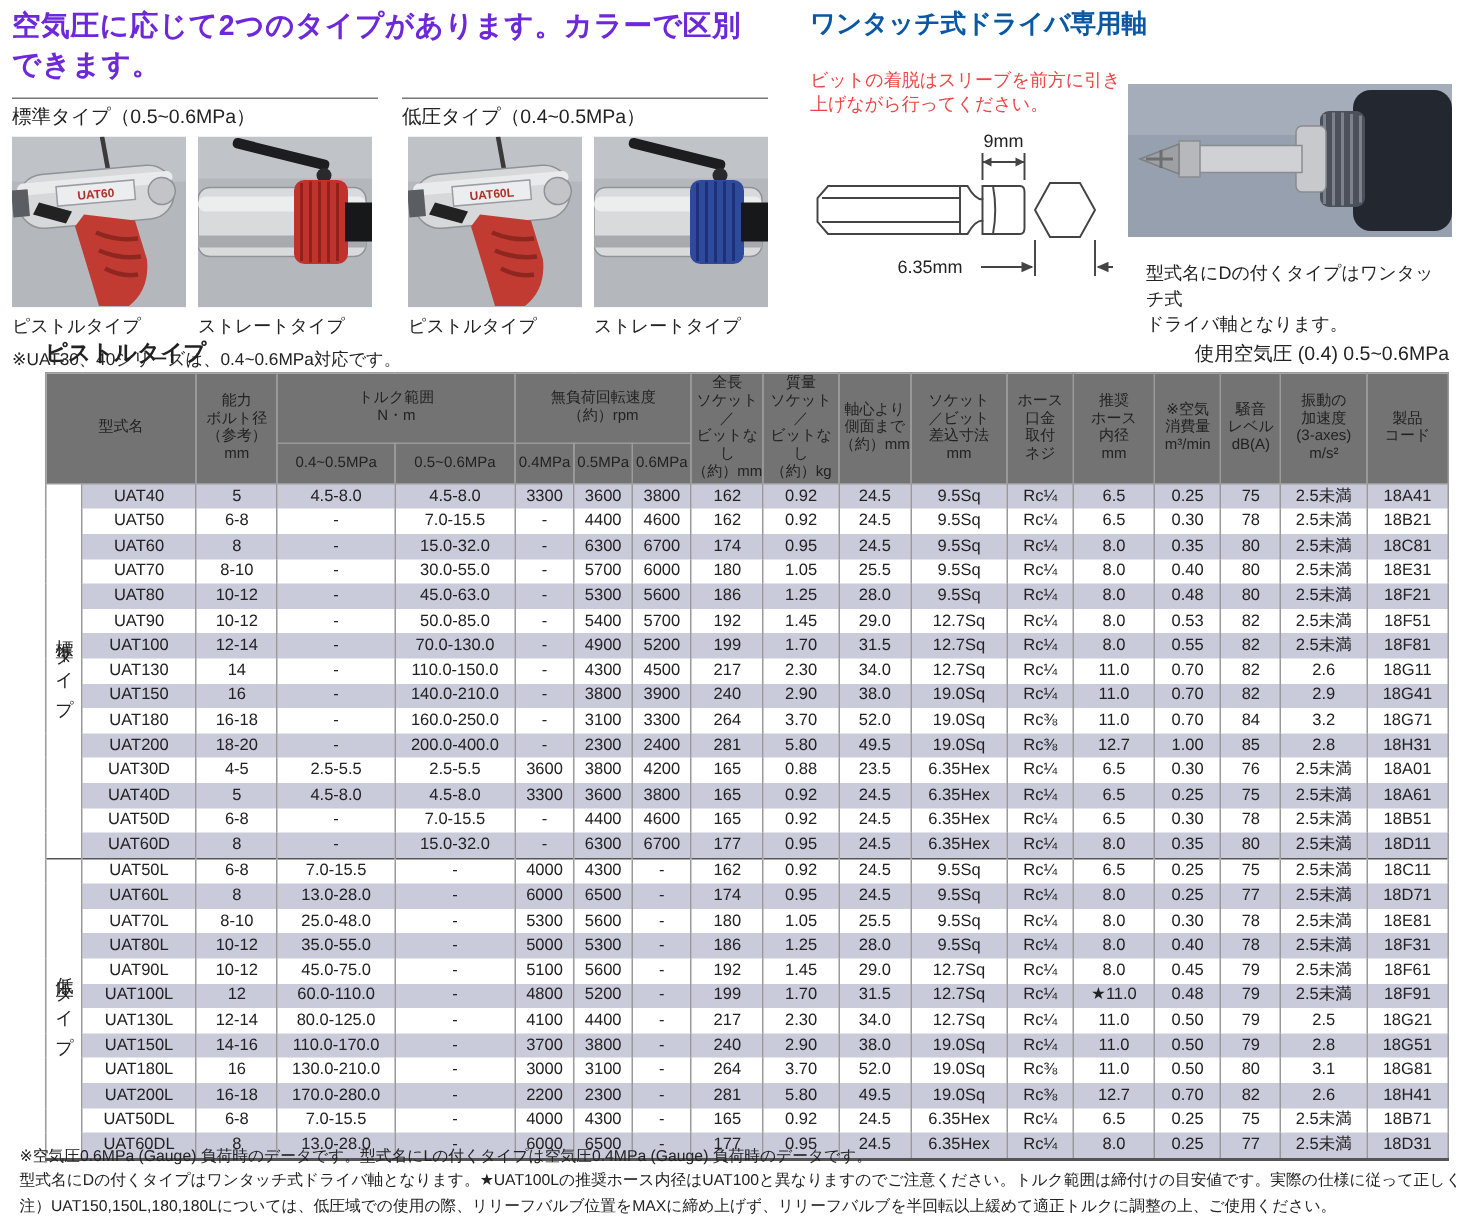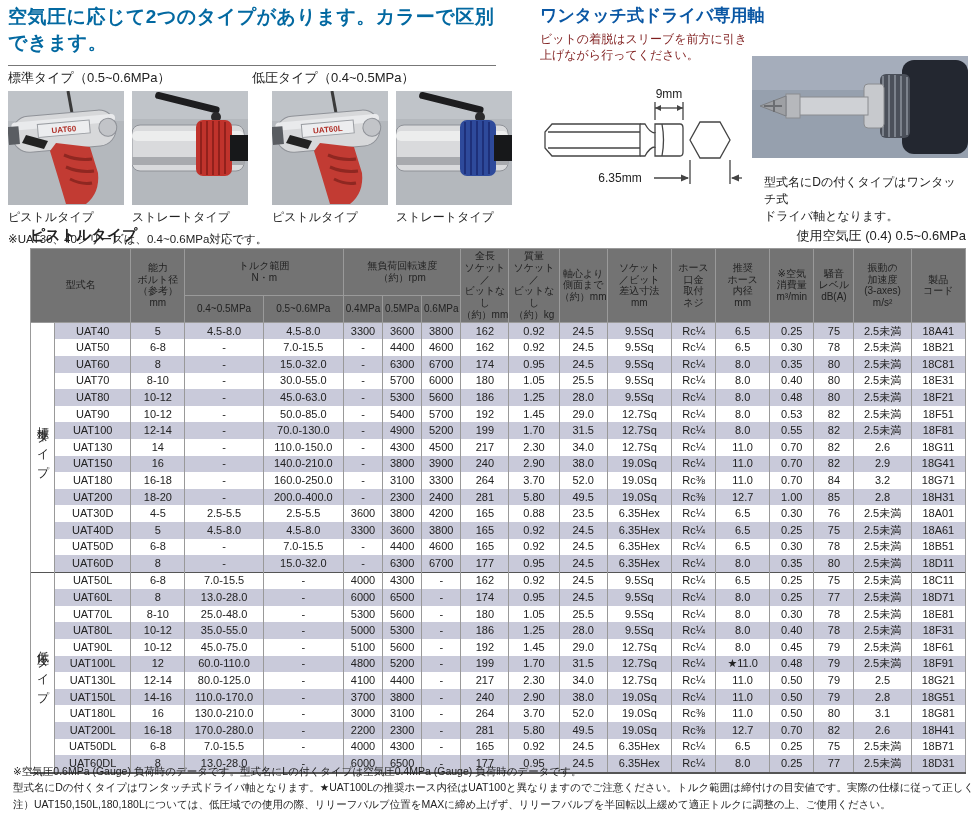--- a/index.html
+++ b/index.html
@@ -2,34 +2,34 @@
 <html><head>
 <meta charset="utf-8">
 <style>
   html,body { margin:0; padding:0; background:#fff; }
   .page {
     position:relative; width:974px; height:818px; overflow:hidden;
     font-family:"Liberation Sans","DejaVu Sans",sans-serif; color:#222; background:#fff;
   }
   
   .left-block { position:absolute; left:8px; top:4px; width:504px; }
-  .main-title { margin:0; font-size:19px; font-weight:bold; color:#0369a1; letter-spacing:0.5px; }
-  .subheads { display:flex; gap:0; margin-top:9px;align-items:flex-end; }
+  .main-title { margin:0; font-size:19px; font-weight:bold; color:#6d28d9; letter-spacing:0.5px; }
+  .subheads { display:flex; gap:16px; margin-top:9px;align-items:flex-end; }
   .subhead { width:244px; border-top:1px solid #777; padding-top:3px; font-size:13px; color:#222; }
   .photos { display:flex; margin-top:4px; }
   .photo-col { width:116px; margin-right:8px; }
   .photo-col.pair2 { margin-left:16px; }
   .photo { width:116px; height:114px; overflow:hidden; }
   .photo svg { display:block; }
   .photo-caption { font-size:12px; color:#222; margin-top:4px; white-space:nowrap; }
   .series-note { font-size:11.5px; color:#222; margin-top:6px; }
   
   .right-block { position:absolute; left:540px; top:4px; width:430px; height:216px; }
   .driver-title { margin:0; font-size:17px; font-weight:bold; color:#0a57a4; }
-  .driver-desc { margin:4px 0 0 0; font-size:12px; line-height:1.35; white-space:pre-line; color:#7f1d1d; }
+  .driver-desc { margin:18px 0 0 0; font-size:12px; line-height:1.35; white-space:pre-line; color:#ef4444; }
   .bit-diagram { position:absolute; left:2px; top:74px; }
   .driver-photo { position:absolute; left:212px; top:52px; }
   .driver-caption { position:absolute; left:212px; top:158px; margin:12px; font-size:12px; line-height:1.4; white-space:pre-line; color:#222; }
   
   .table-title-row { position:absolute; left:30px; top:226px; width:936px; display:flex; justify-content:space-between; align-items:flex-end; }
   .table-title { font-size:15px; font-weight:bold; color:#222; }
   .pressure-note { font-size:13px; color:#222;margin-left:40px; }
   table.spec { position:absolute; left:30px; top:248px; width:936px; border-collapse:collapse; table-layout:fixed;
                border-top:1px solid #555; border-bottom:2px solid #555; }
   table.spec th, table.spec td { border:1px solid #999; border-top:none; border-bottom:none; }

